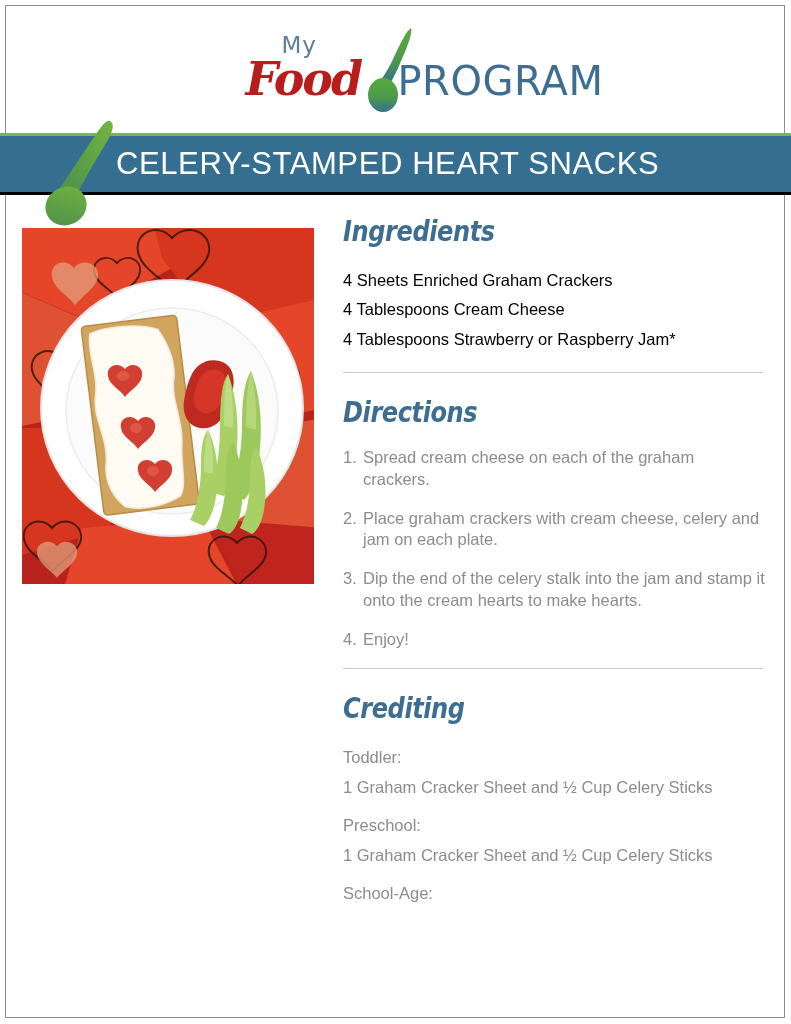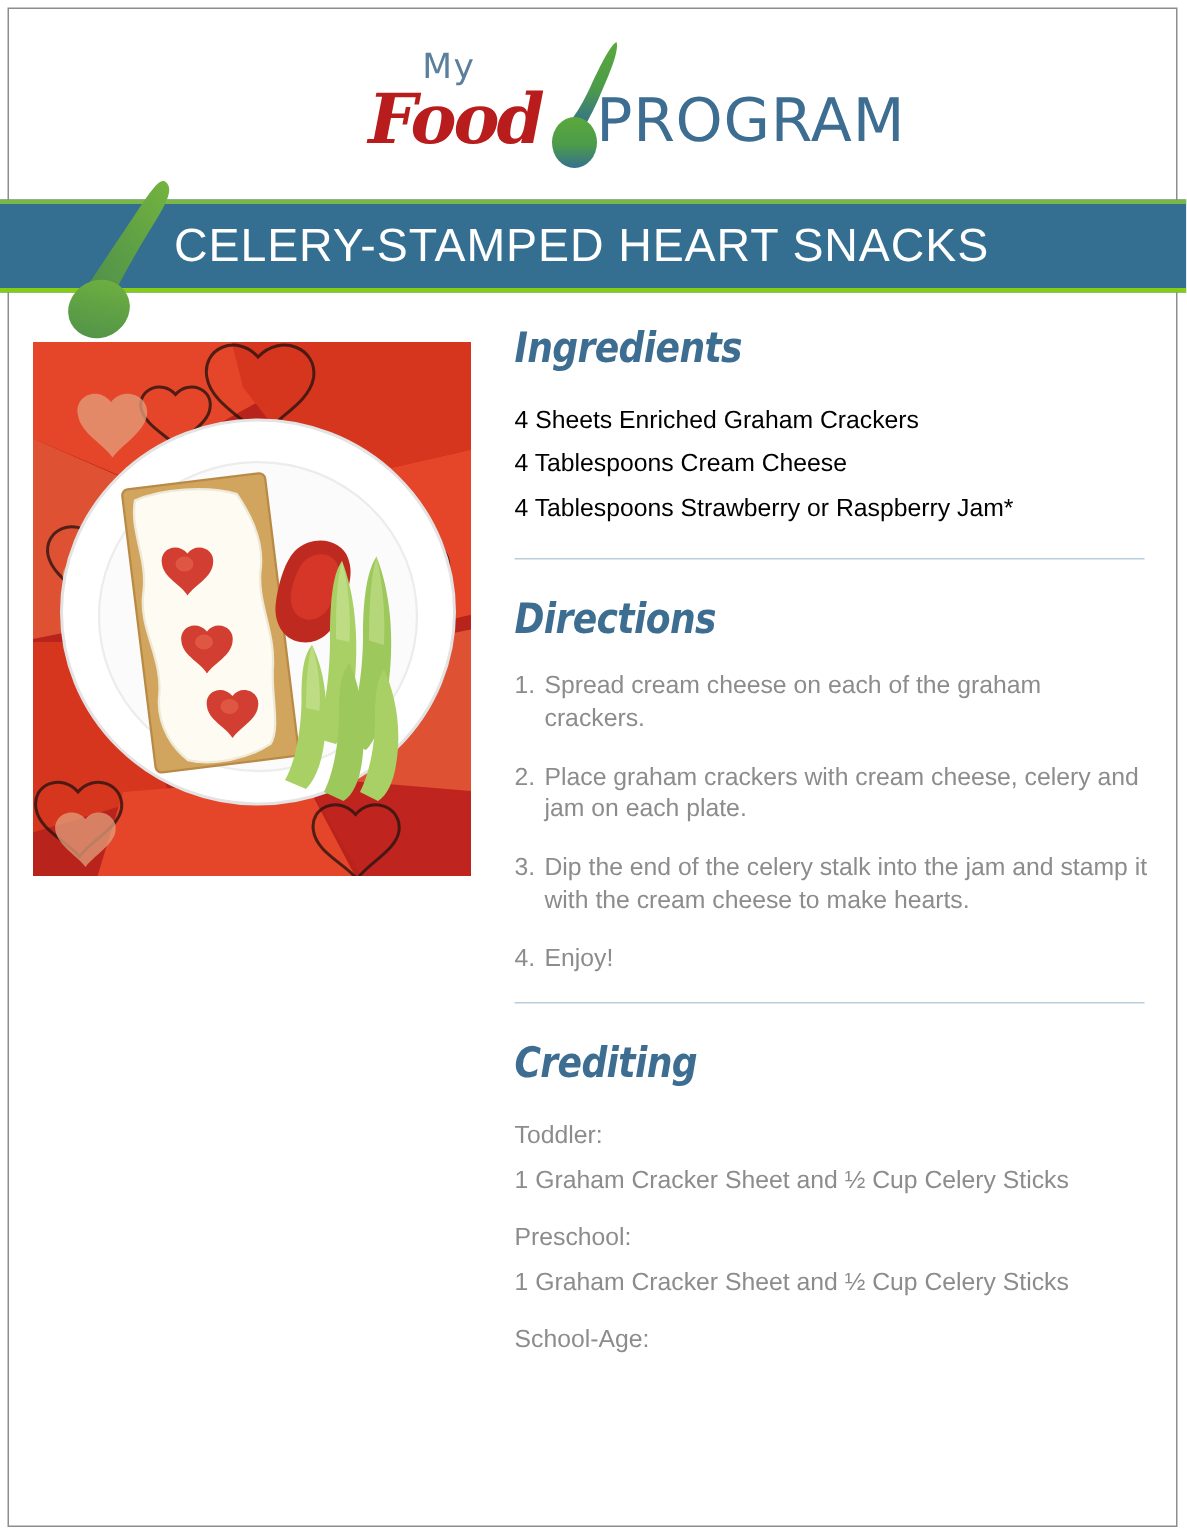--- a/index.html
+++ b/index.html
@@ -84,21 +84,21 @@
 
   
   .banner {
     position: absolute;
     left: 0;
     top: 133px;
     width: 791px;
     height: 62px;
     background: #346f92;
     border-top: 3px solid #7ab648;
-    border-bottom: 3px solid #84cc16;
+    border-bottom: 3px solid #000000;
     box-sizing: border-box;
   }
   .banner-title {
     position: absolute;
     left: 116px;
     top: 50%;
     transform: translateY(-50%);
     color: #ffffff;
     font-family: "Liberation Sans", sans-serif;
     font-size: 31px;
@@ -338,21 +338,21 @@
         <li class="dir-item">
           <span class="dir-num">1.</span>
           <span class="dir-text">Spread cream cheese on each of the graham crackers.</span>
         </li>
         <li class="dir-item">
           <span class="dir-num">2.</span>
           <span class="dir-text">Place graham crackers with cream cheese, celery and jam on each plate.</span>
         </li>
         <li class="dir-item">
           <span class="dir-num">3.</span>
-          <span class="dir-text">Dip the end of the celery stalk into the jam and stamp it with the cream cheese to make hearts.</span>
+          <span class="dir-text">Dip the end of the celery stalk into the jam and stamp it onto the cream hearts to make hearts.</span>
         </li>
         <li class="dir-item">
           <span class="dir-num">4.</span>
           <span class="dir-text">Enjoy!</span>
         </li>
       </ol>
     </div>
 
     <div class="divider"></div>
 

